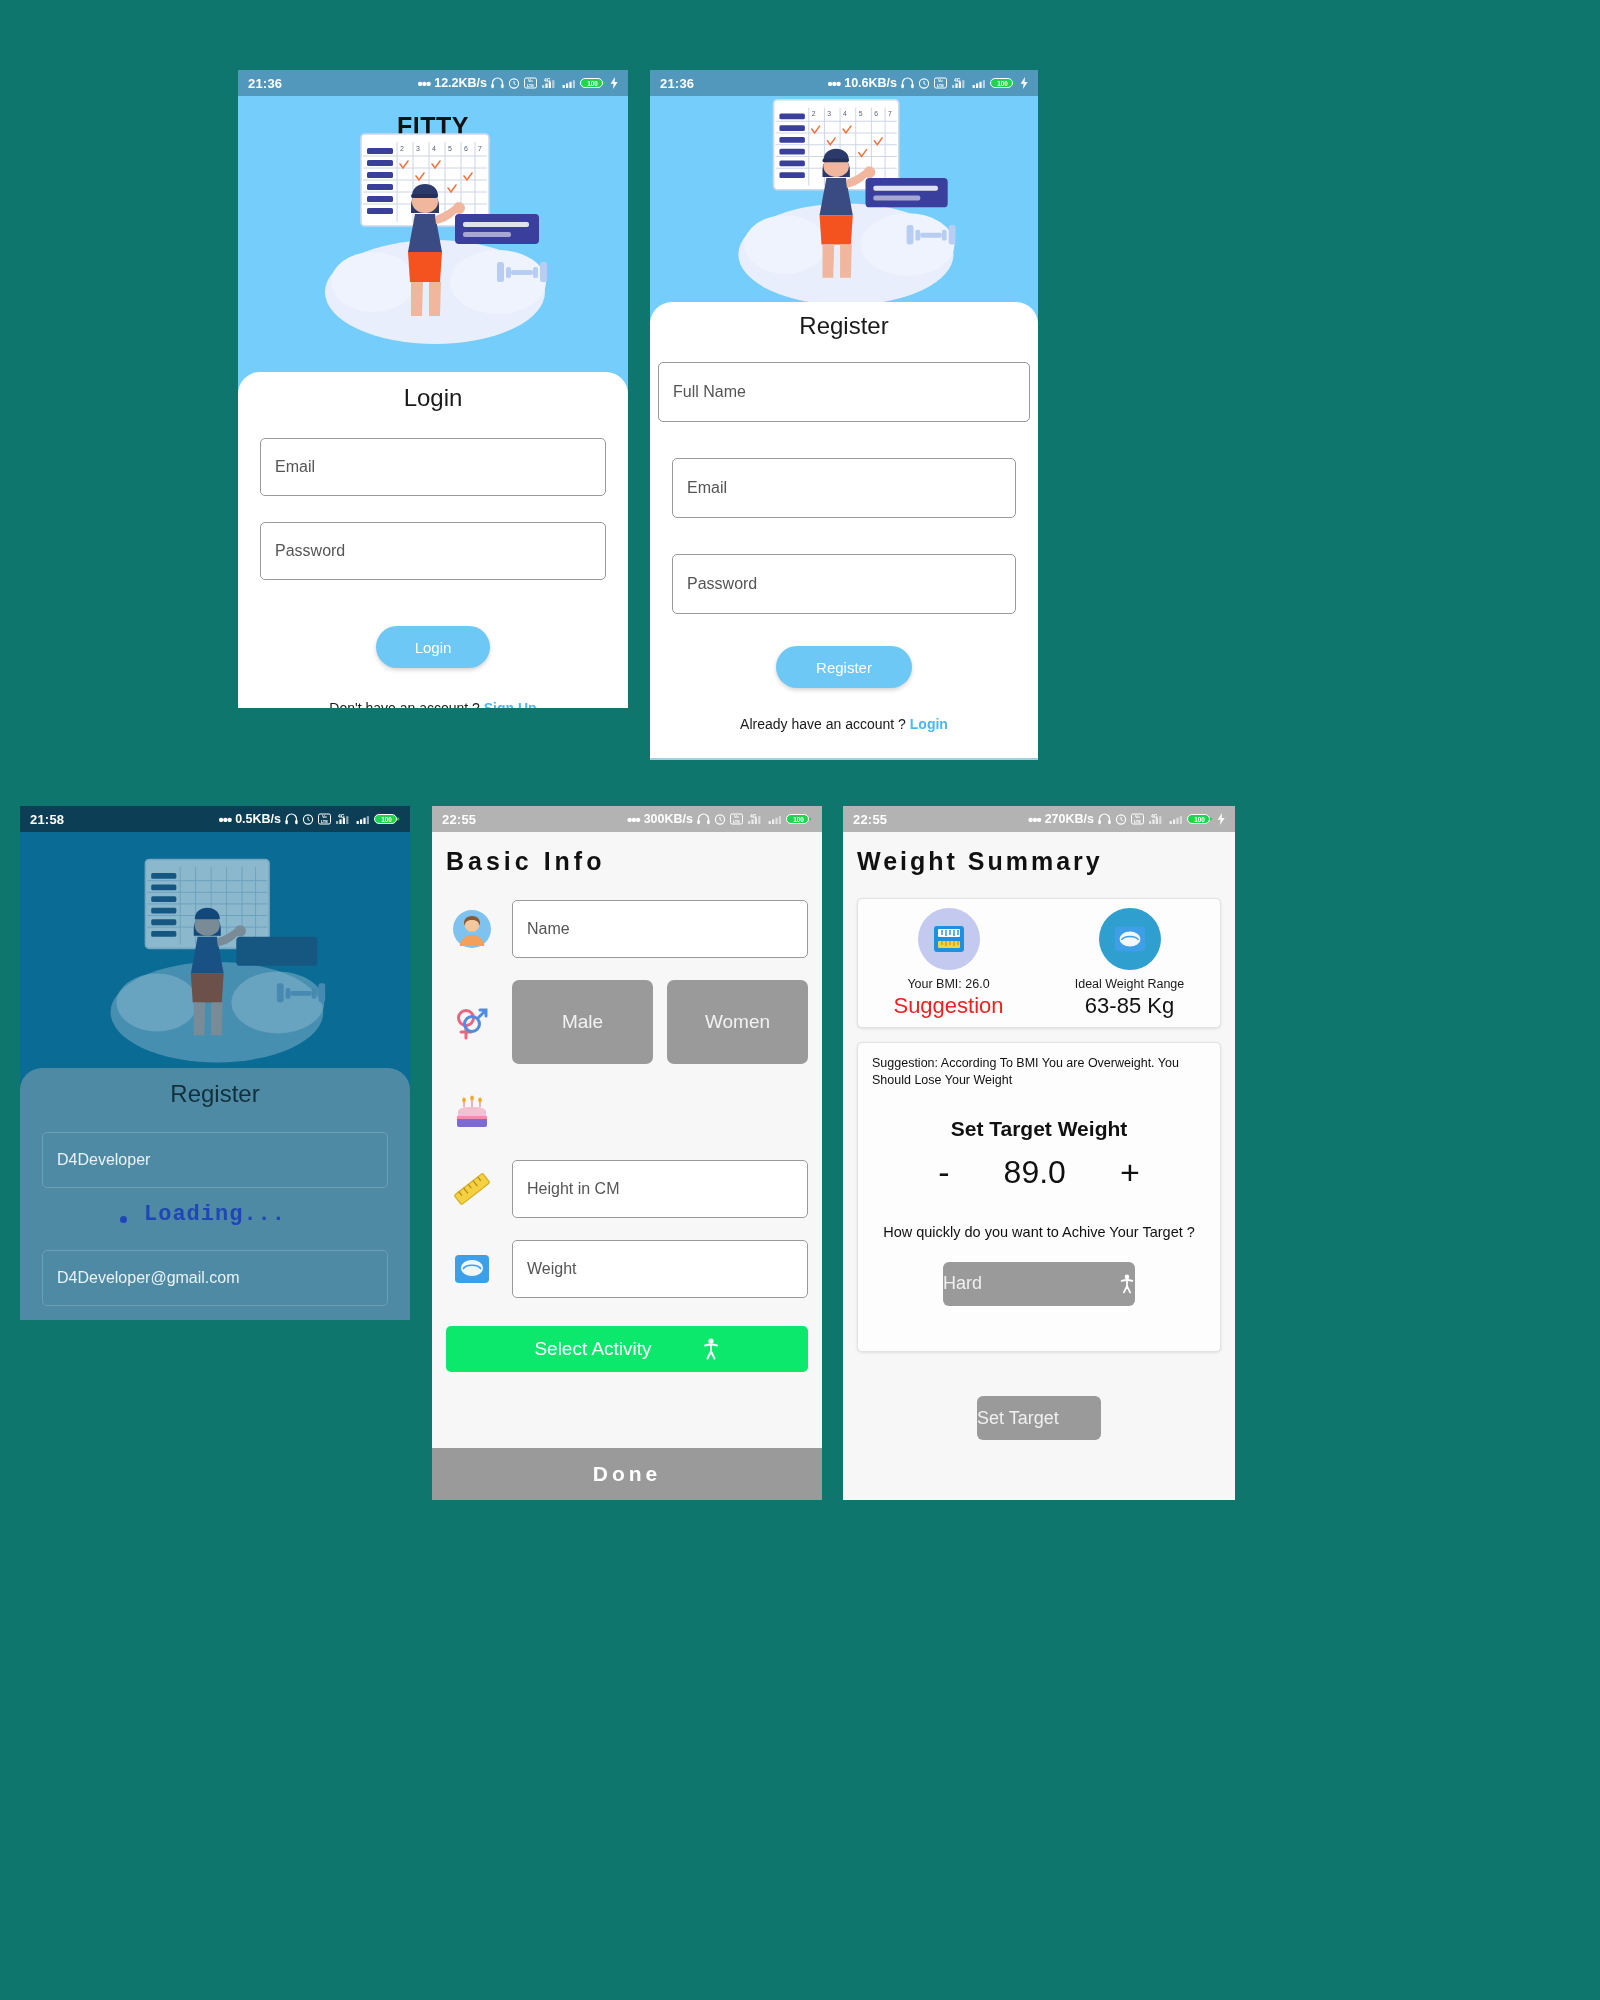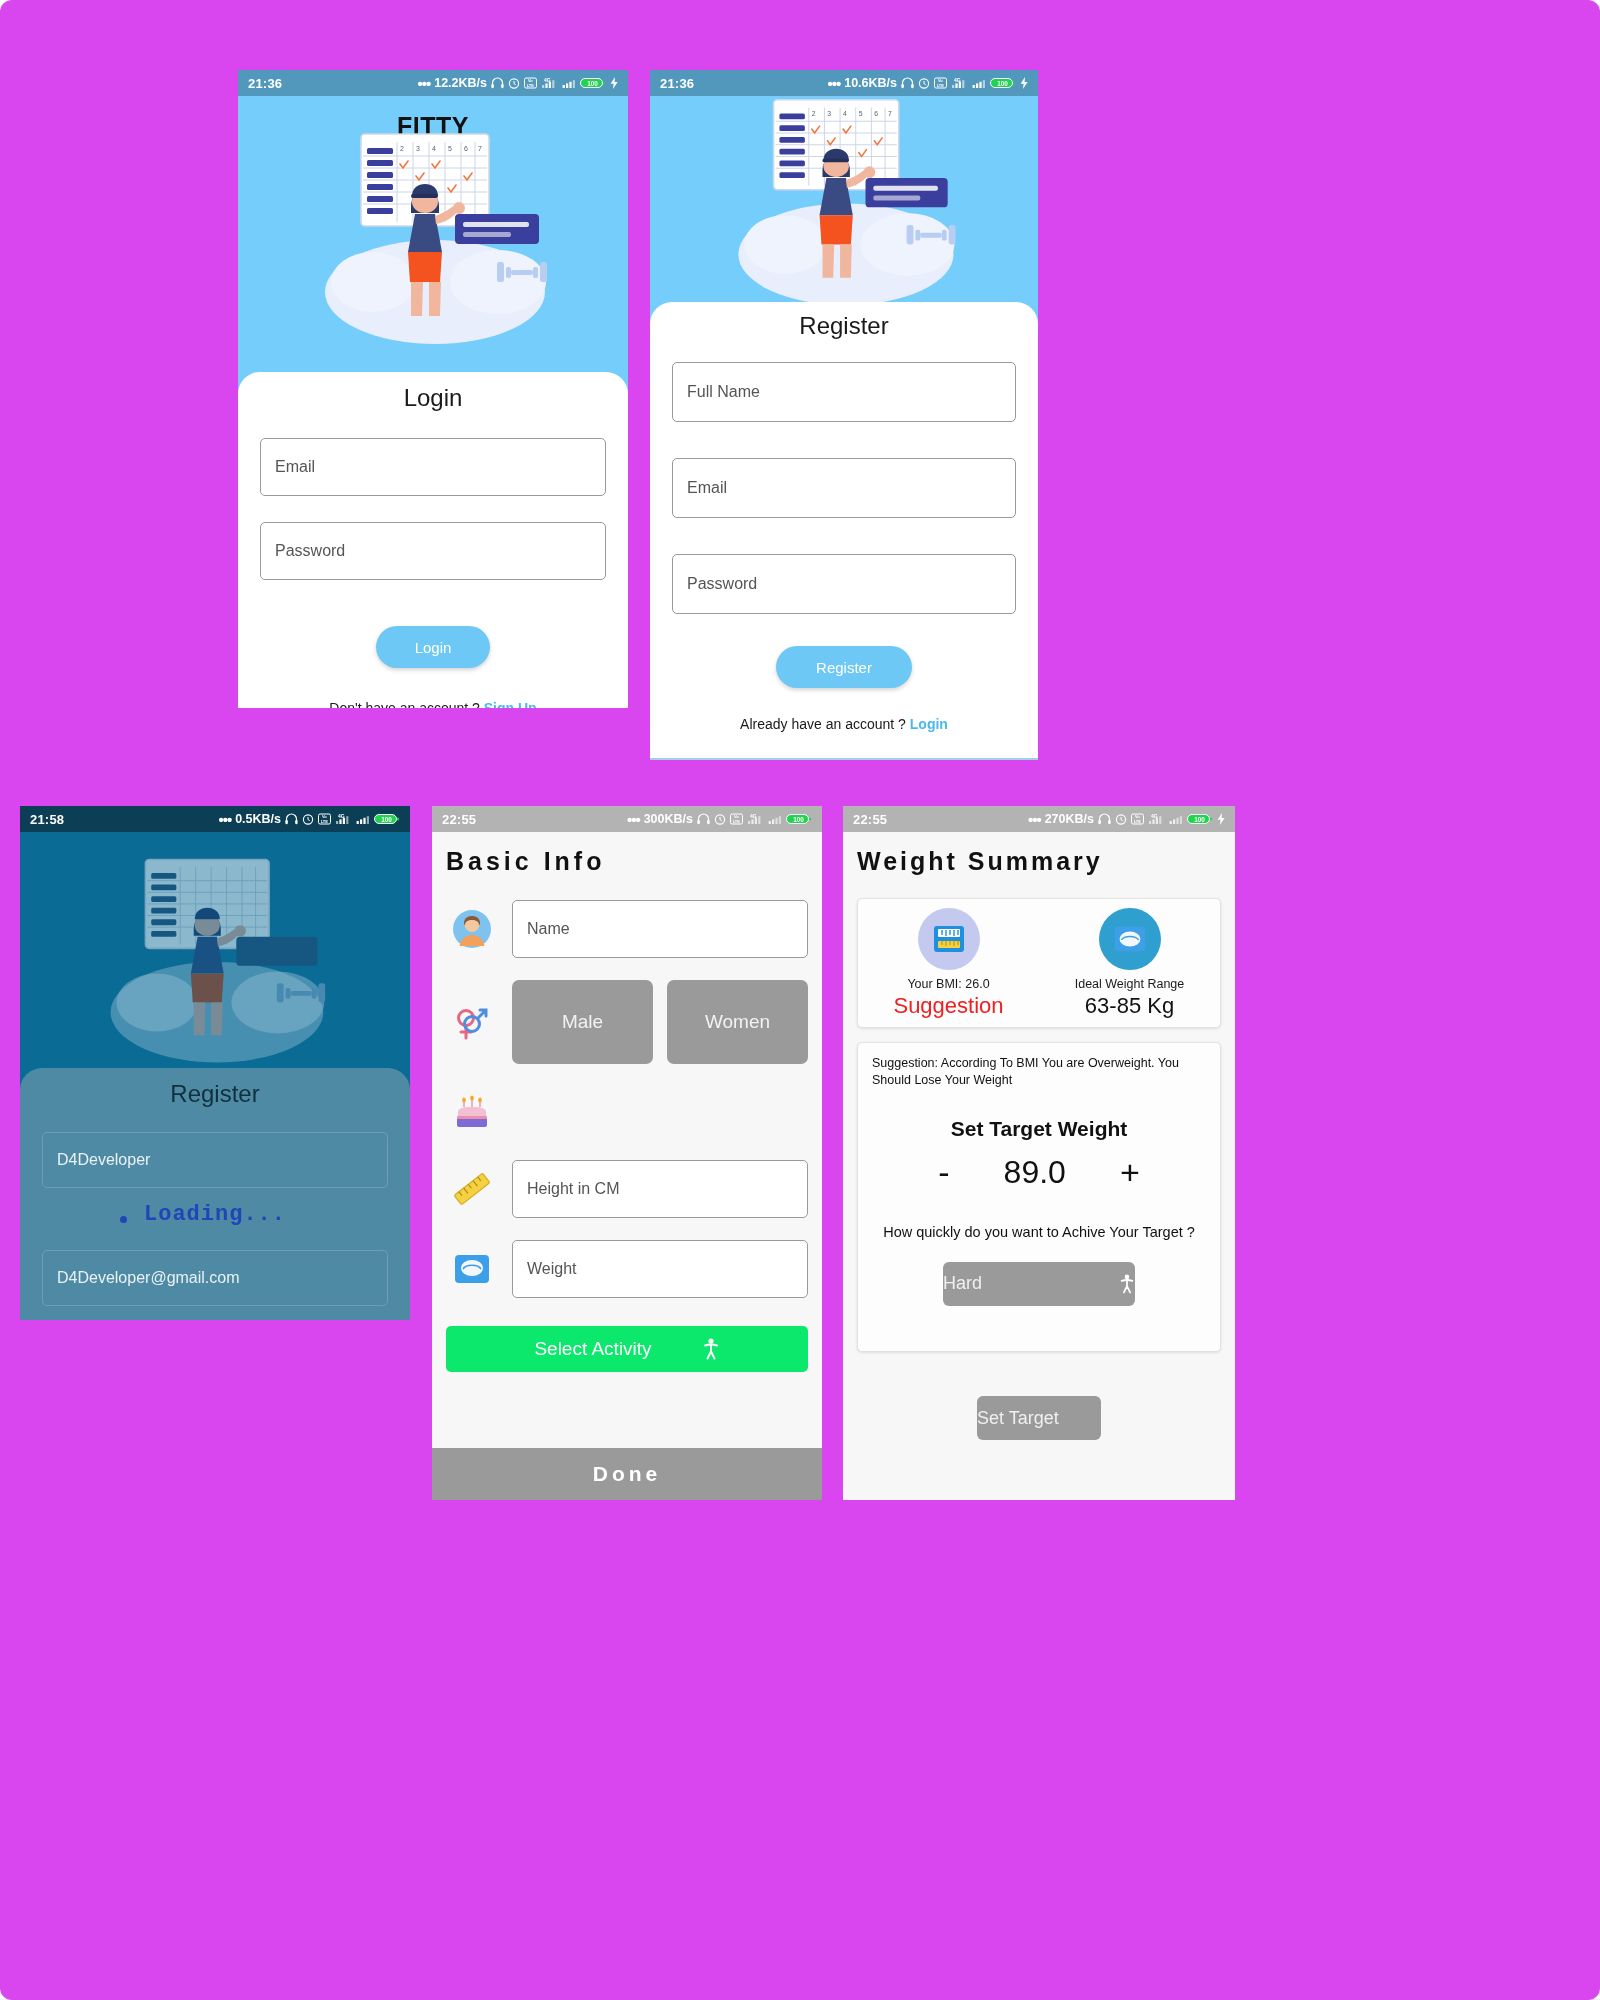--- a/index.html
+++ b/index.html
@@ -1,18 +1,18 @@
 <!DOCTYPE html>
 <html><head>
 <meta charset="utf-8">
 <style>
   * { box-sizing: border-box; margin:0; padding:0; }
   html,body { width:1600px; height:2000px; background:#ffffff;
     font-family:"Liberation Sans", sans-serif; }
-  .canvas { position:relative; width:1600px; height:2000px; background:#d946ef; overflow:hidden;border-radius:12px; }
+  .canvas { position:relative; width:1600px; height:2000px; background:#0f766e; overflow:hidden; }
 
   
   .phone { position:absolute; overflow:hidden; background:#fff; }
 
   .statusbar { display:flex; align-items:center; justify-content:space-between;
     height:26px; padding:0 10px; font-size:13px; font-weight:bold; color:#fff; }
   .sb-left { letter-spacing:0.2px; }
   .sb-right { display:flex; align-items:center; gap:4px; font-size:12.5px; font-weight:bold; }
   .sb-dots { letter-spacing:-1px; font-size:15px; }
   .ico { display:inline-block; line-height:1; }
@@ -361,21 +361,21 @@
           <rect x="223" y="145" width="5" height="11" rx="2"></rect>
           <rect x="228" y="148" width="22" height="5" rx="2"></rect>
           <rect x="250" y="145" width="5" height="11" rx="2"></rect>
           <rect x="257" y="140" width="7" height="20" rx="2.5"></rect>
         </g>
       </svg>
     </div>
 
     <div class="sheet">
       <div class="title" style="margin-top:10px;">Register</div>
-      <div class="field" style="height:60px; margin:22px 22px 0;">Full Name</div>
+      <div class="field" style="height:60px; margin:22px 8px 0;">Full Name</div>
       <div class="field" style="height:60px; margin:36px 22px 0;">Email</div>
       <div class="field" style="height:60px; margin:36px 22px 0;">Password</div>
       <div class="pillbtn" style="width:136px;height:42px;margin:32px auto 0;background:#6ec8f5;">Register</div>
       <div class="footnote" style="margin-top:28px;">
         <span>Already have an account ?</span>
         <span class="lnk">Login</span>
       </div>
     </div>
     <div class="rule"></div>
   </div>

